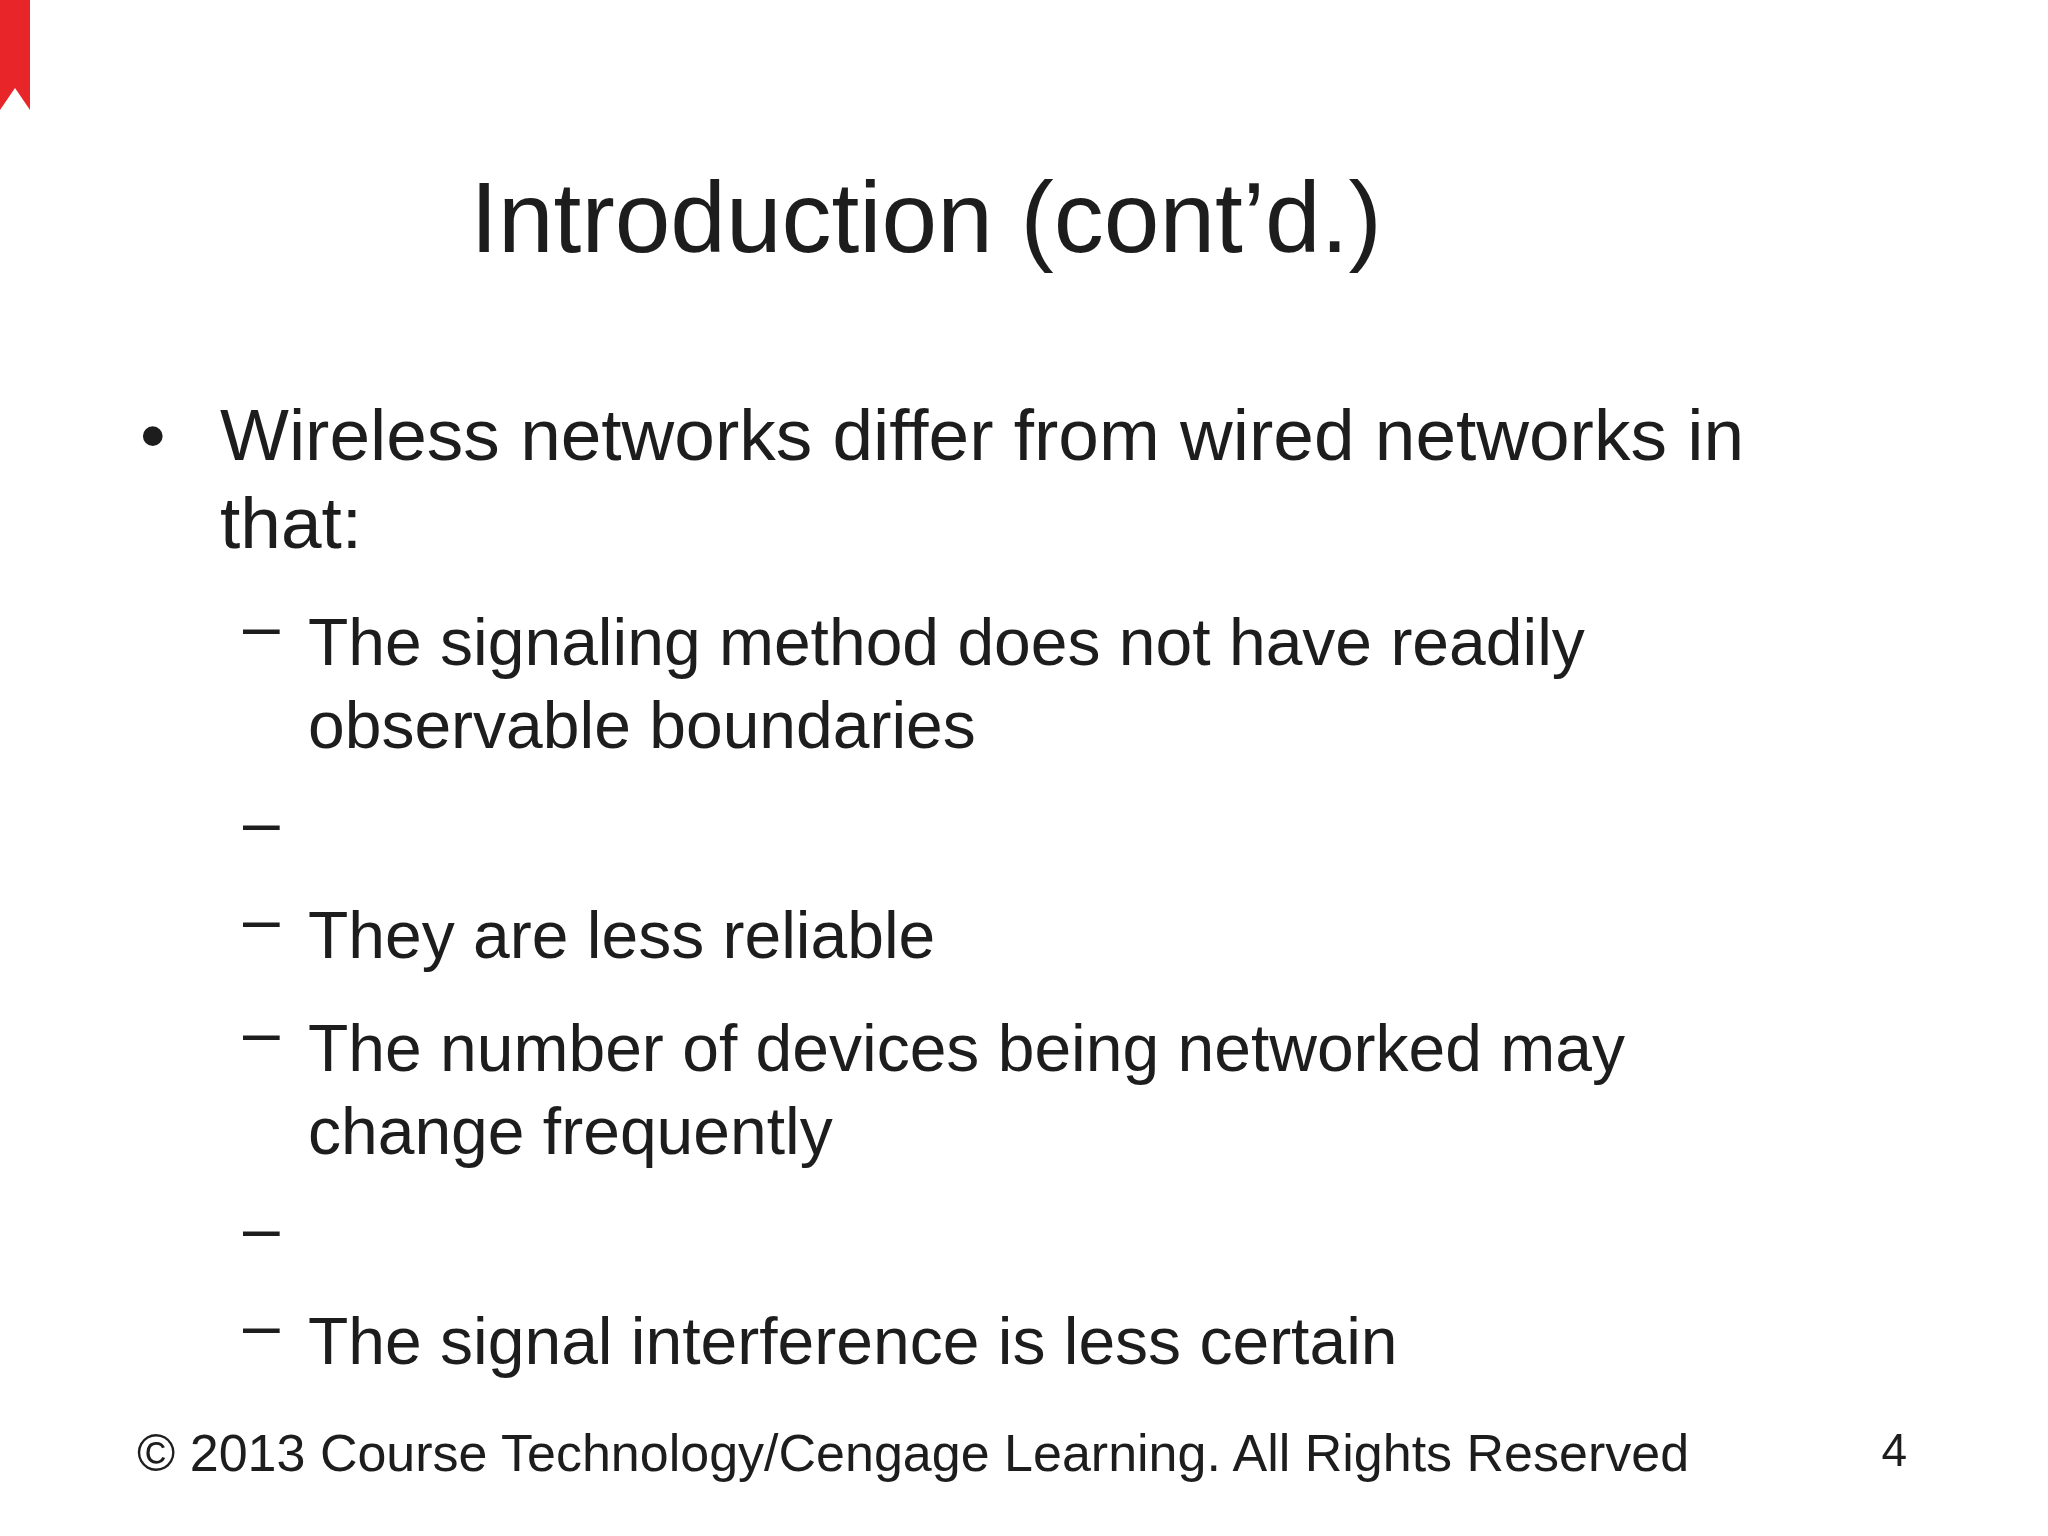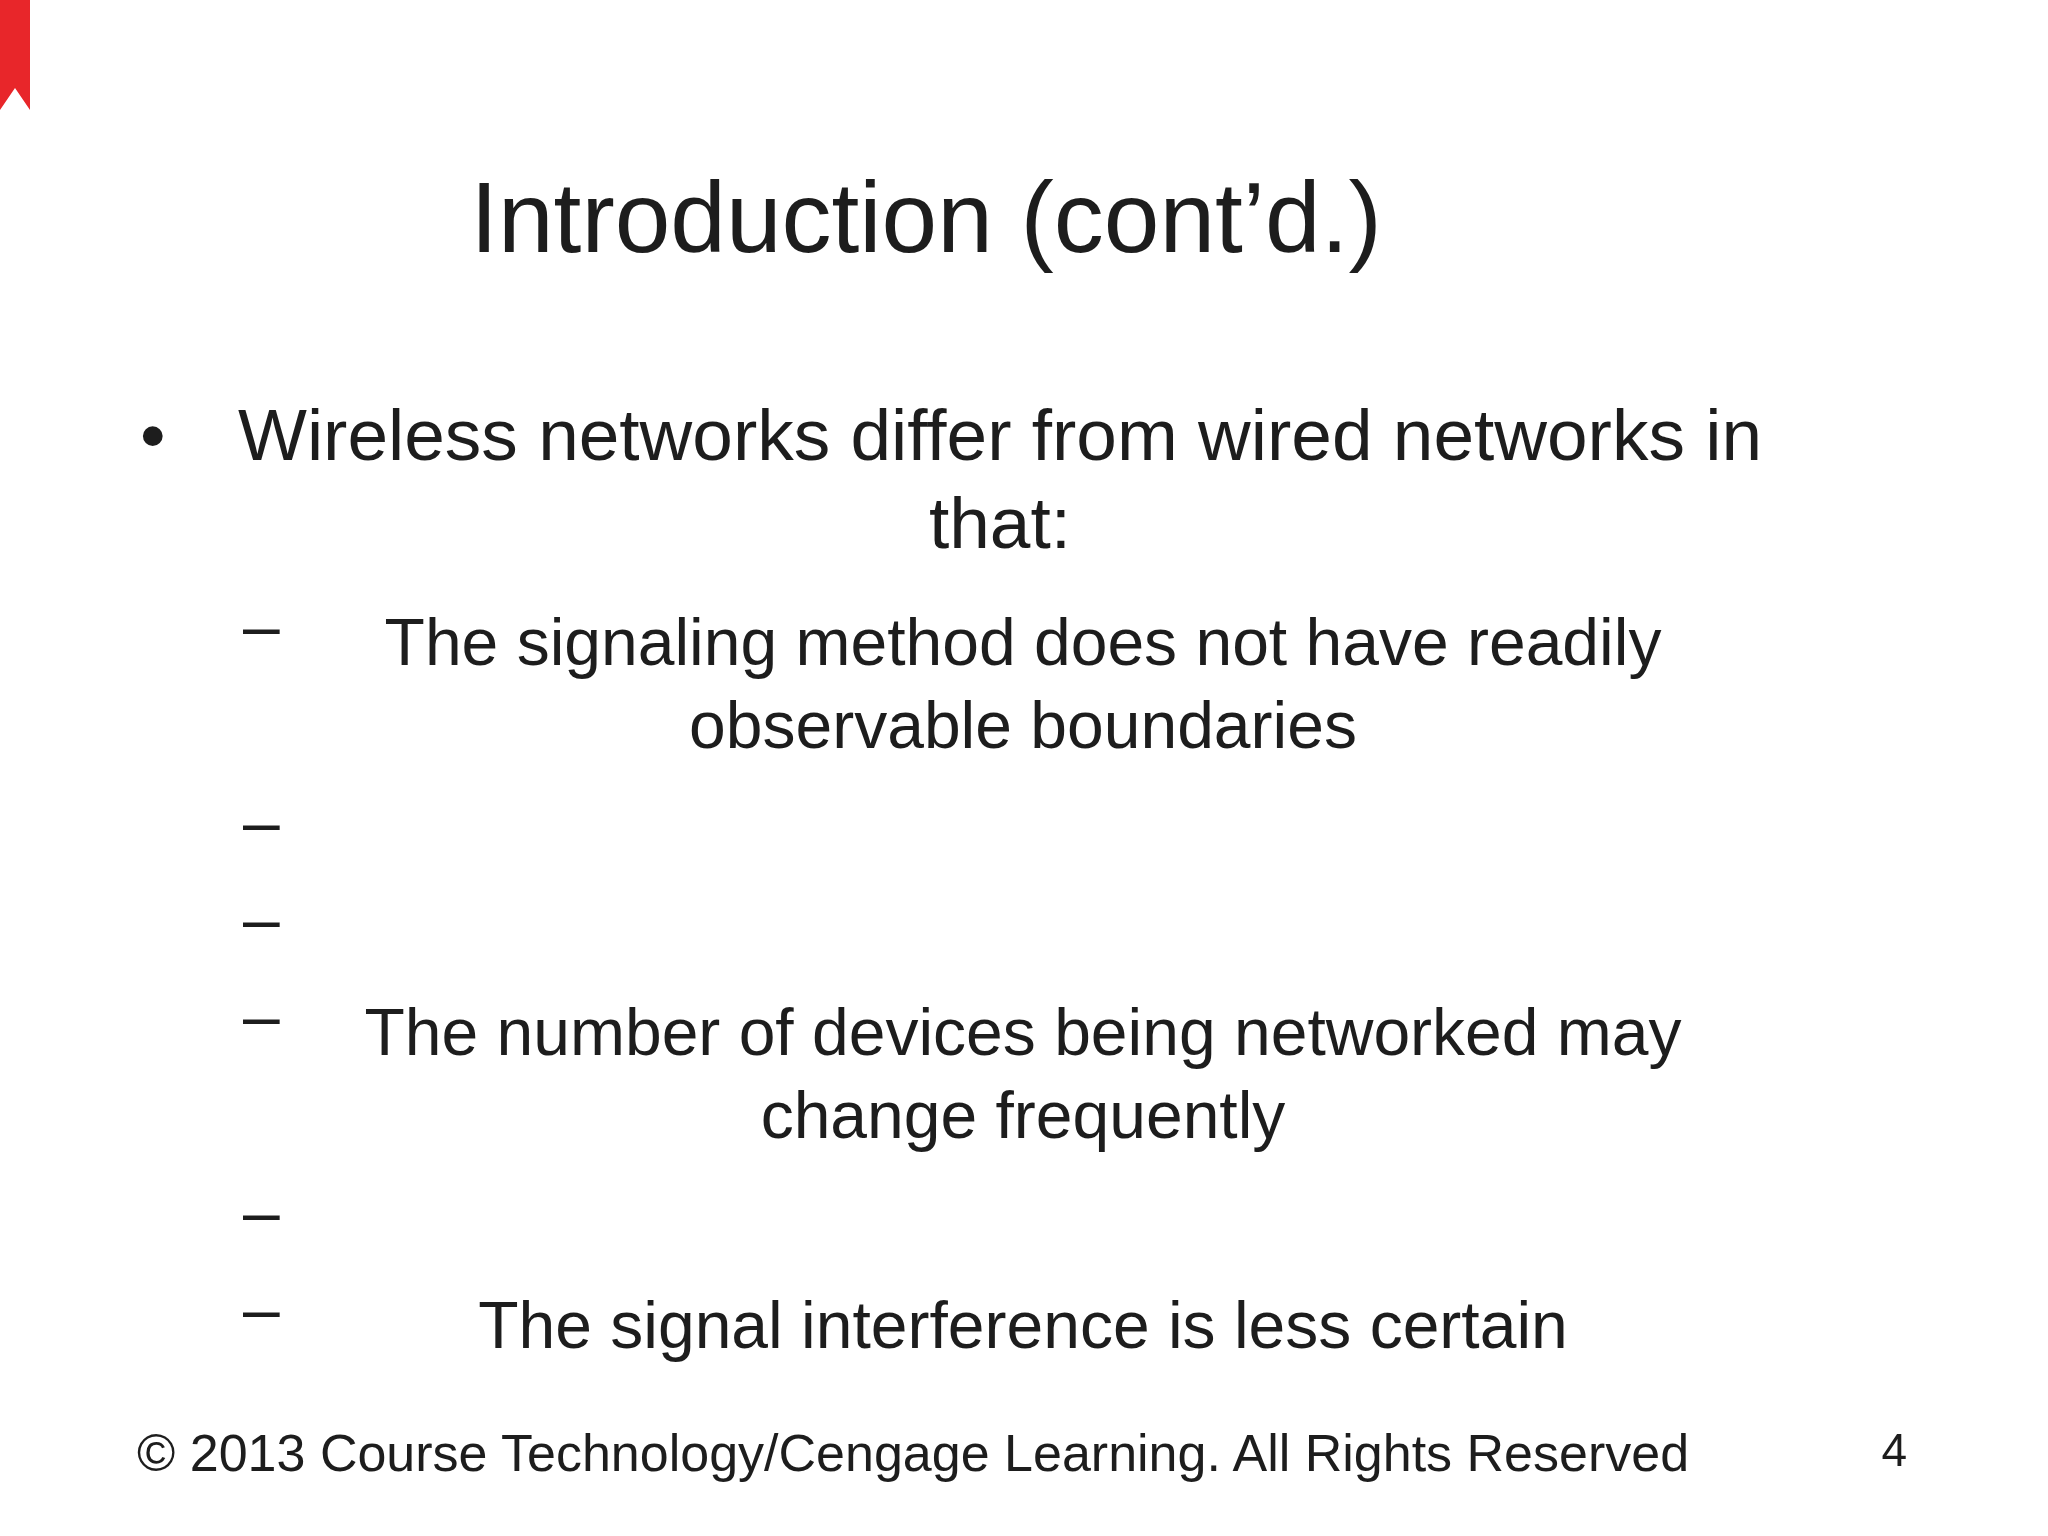--- a/index.html
+++ b/index.html
@@ -41,21 +41,20 @@
     top: 391px;
     left: 0;
     right: 0;
   }
   .bullet-row {
     display: flex;
     align-items: flex-start;
   }
   .bullet-row .text {
     white-space: pre-line;
-    text-align: center;
   }
   .bullet-row.level-1 {
     margin-left: 140px;
     font-size: 73px;
     line-height: 88px;
     margin-bottom: 18px;
   }
   .bullet-row.level-1 .marker {
     width: 80px;
     flex: 0 0 80px;
@@ -118,20 +117,21 @@
       <div class="text">The signaling method does not have readily
 observable boundaries</div>
     </div>
 
     <div class="bullet-row level-2">
       <span class="marker">–</span>
     </div>
 
     <div class="bullet-row level-2">
       <span class="marker">–</span>
+      <div class="text">They are less reliable</div>
     </div>
 
     <div class="bullet-row level-2">
       <span class="marker">–</span>
       <div class="text">The number of devices being networked may
 change frequently</div>
     </div>
 
     <div class="bullet-row level-2">
       <span class="marker">–</span>

